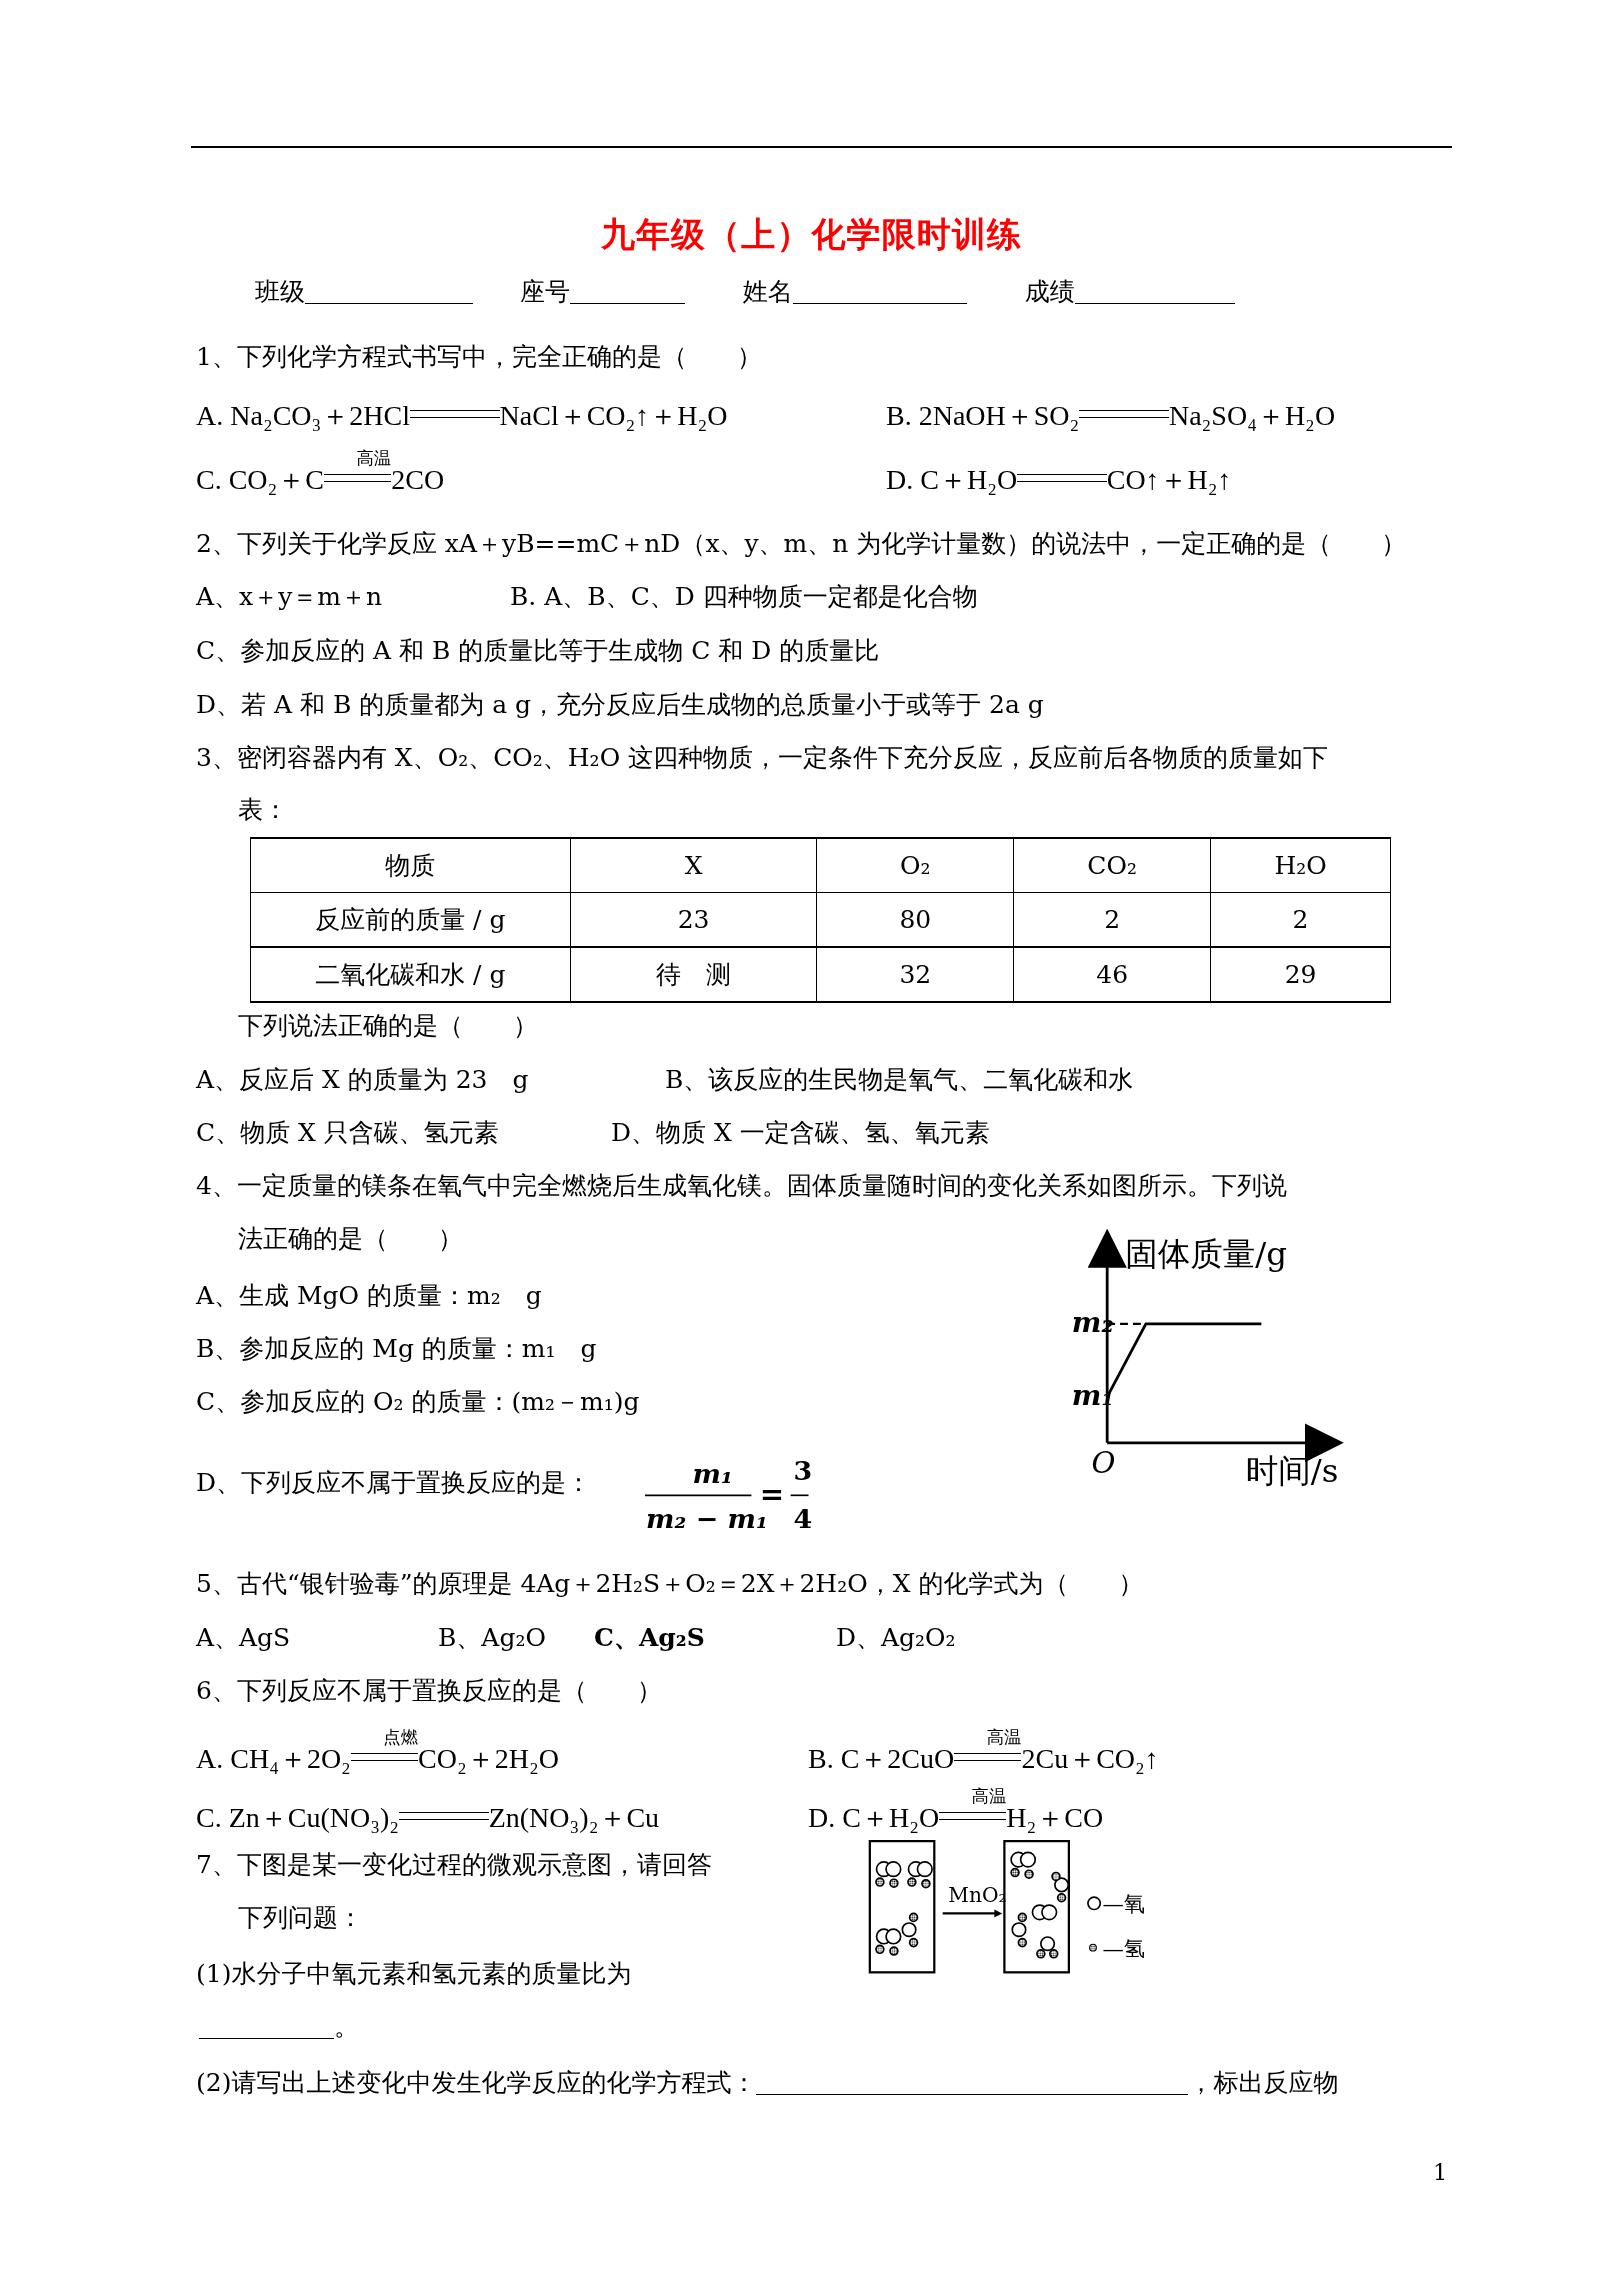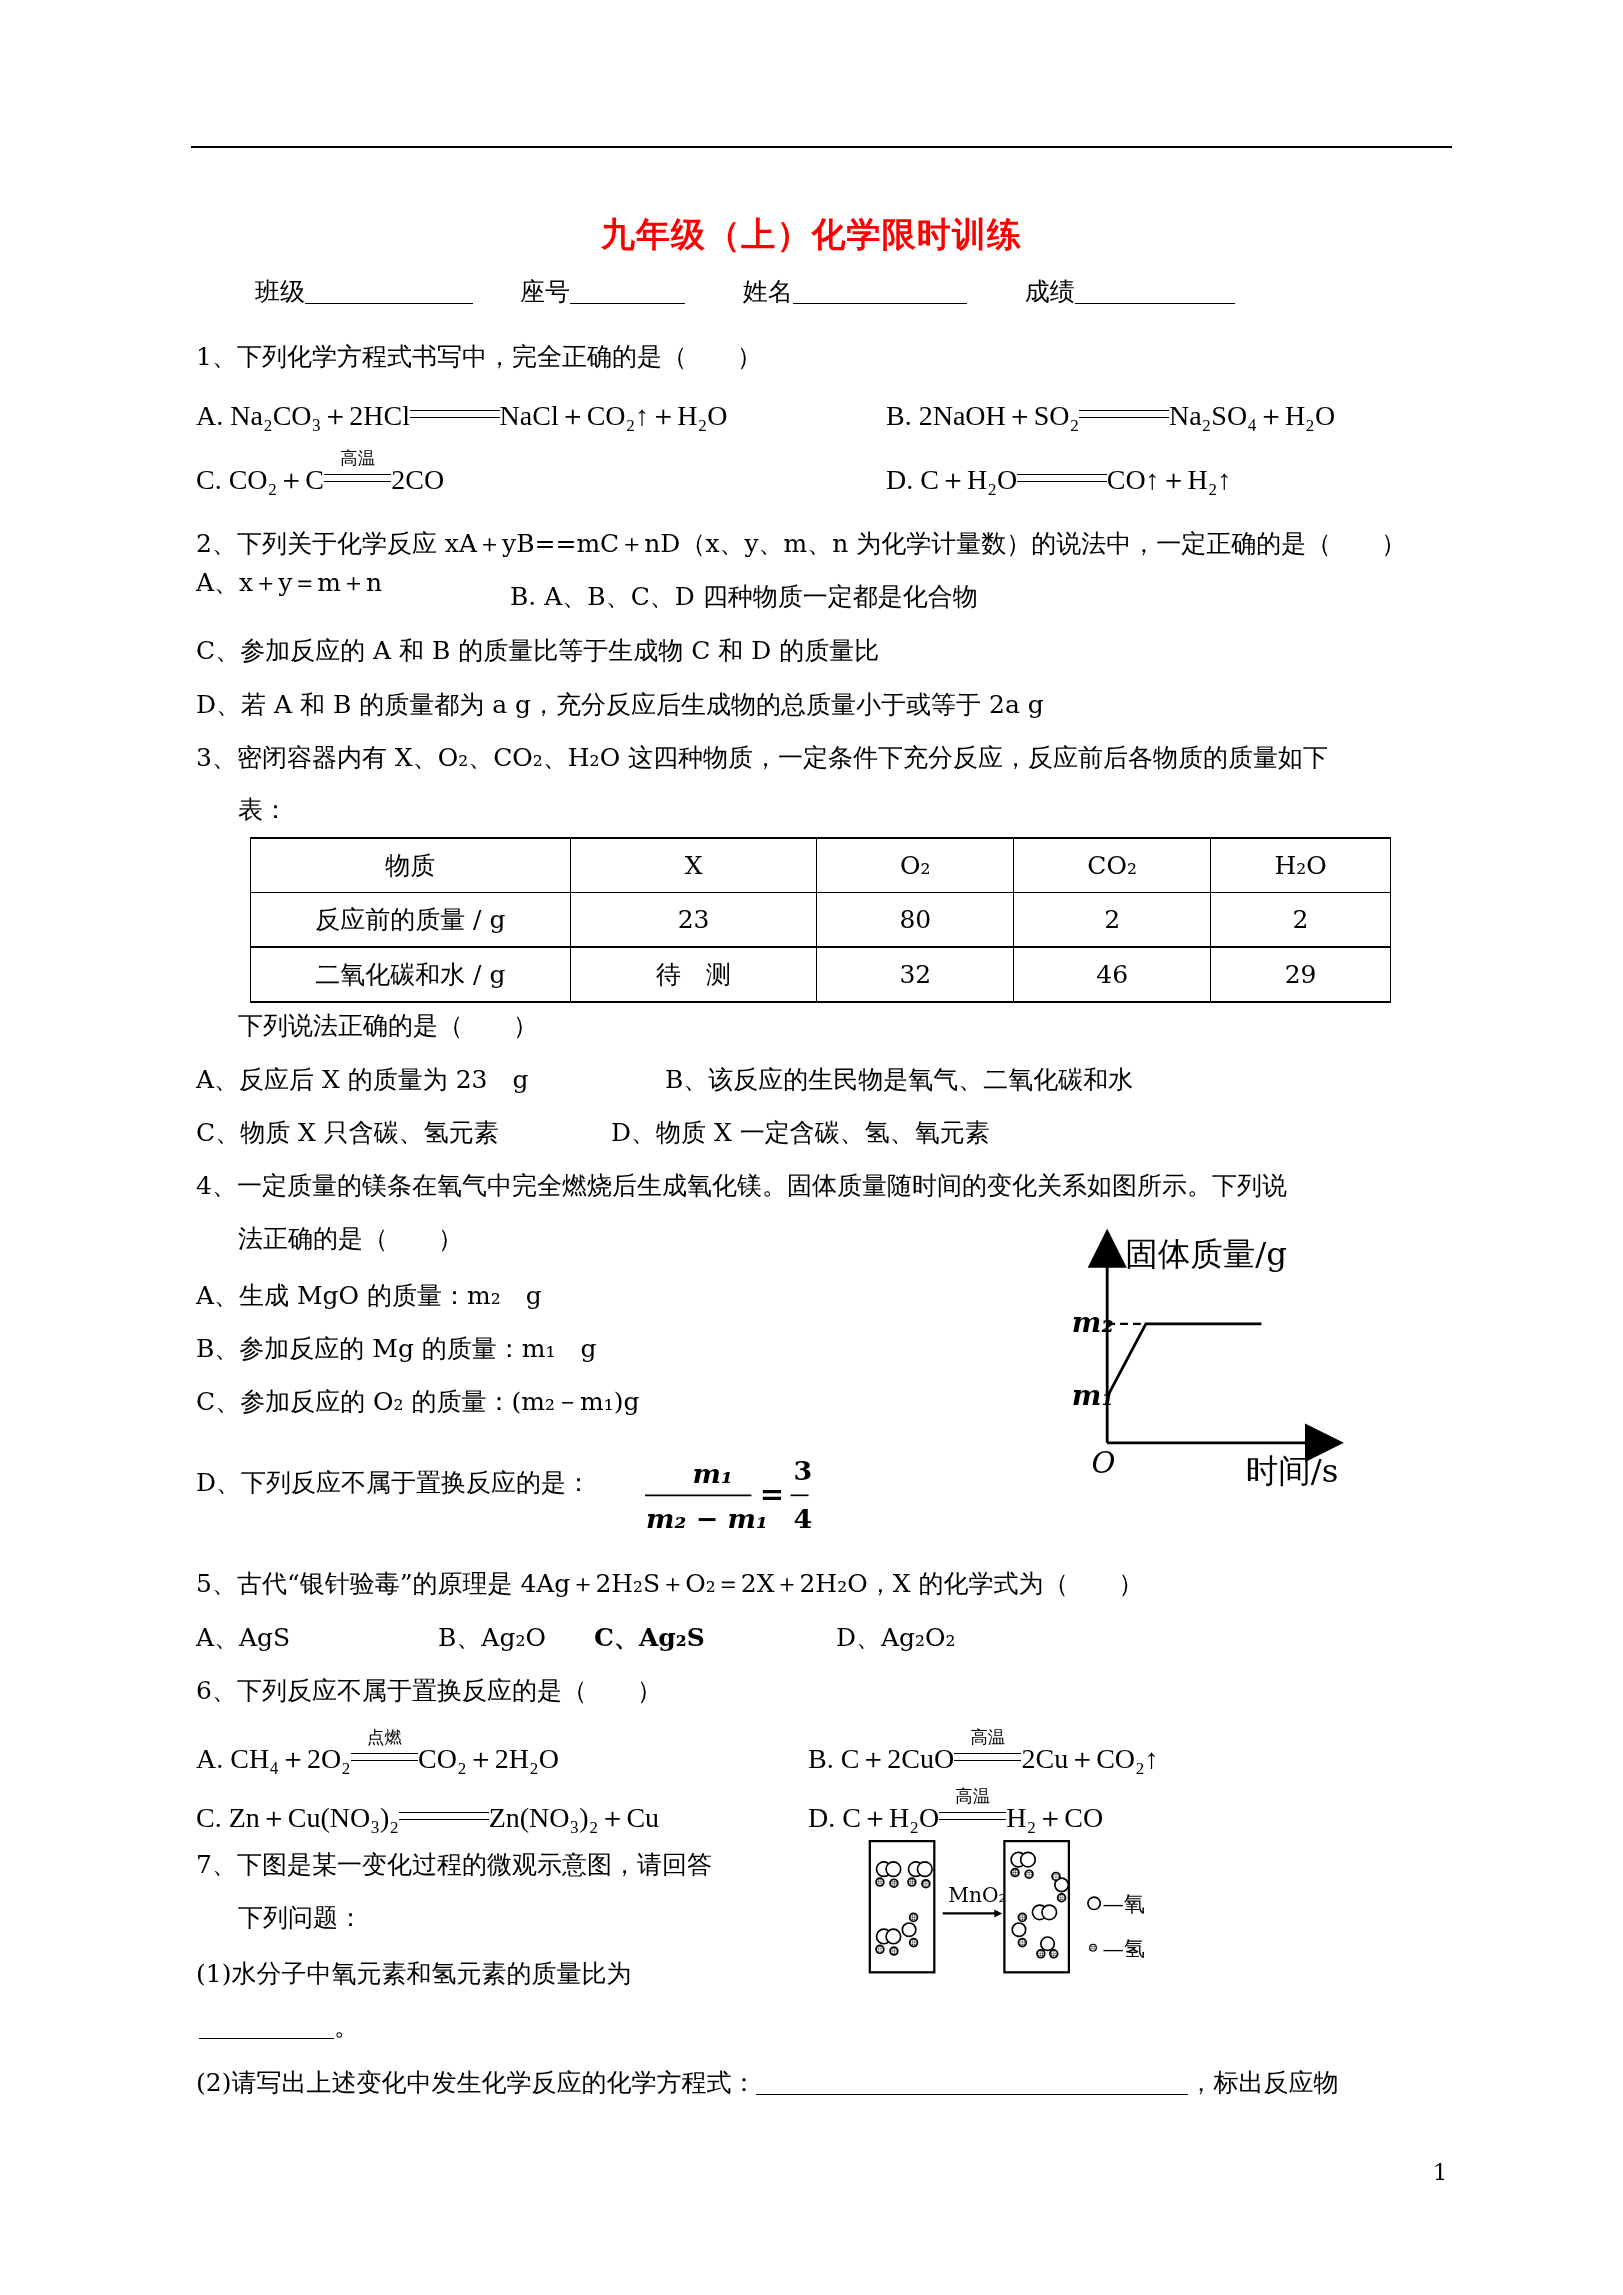--- a/index.html
+++ b/index.html
@@ -9,21 +9,21 @@
     color: #000;
   }
   .rule { position: absolute; left: 191px; top: 146px; width: 1261px; height: 2.2px; background: #000; }
   .title { position: absolute; left: 0; width: 1623px; top: 212px; text-align: center;
     font-size: 34px; letter-spacing: 1.1px; font-weight: bold; }
   .line { position: absolute; left: 196px; font-size: 25px; white-space: nowrap; line-height: 1.1; }
   .indent { left: 238px; }
   .col2 { position: absolute; font-size: 25px; white-space: nowrap; line-height: 1.1; }
   .eq { font-family: "Liberation Serif", "DejaVu Serif", serif; font-size: 28px; }
   .blank { display: inline-block; border-bottom: 1.1px solid #000; height: 1em; vertical-align: -0.15em; }
-  .cond { display: inline-block; position: relative; text-align: center; vertical-align: baseline; }
+  .cond { display: inline-block; position: relative; text-align: right; vertical-align: baseline; }
   .cond .over { position: absolute; left: 0; right: 0; top: -0.9em; font-size: 0.62em; font-family: "DejaVu Sans", sans-serif; }
   .dbl { display: inline-block; width: 3.2em; height: 0.2em; border-top: 1.7px solid #000; border-bottom: 1.7px solid #000; vertical-align: 0.25em; }
   .dbl.short { width: 2.4em; }
   table.data { position: absolute; left: 250px; top: 837px; width: 1141px; border-collapse: collapse;
     font-size: 25px; }
   table.data td { border: 1.1px solid #000; height: 53px; text-align: center; padding: 0; }
   table.data tr:first-child td { border-top-width: 2.2px; }
   table.data tr:last-child td { border-bottom-width: 2.8px; }
   table.data tr:nth-child(2) td { border-bottom-width: 2.8px; }
   .frac { position: absolute; left: 645px; top: 1455px; width: 168px; height: 84px; font-family: "Liberation Serif", serif; font-style: italic; }
@@ -59,21 +59,21 @@
 <div class="line eq" style="top:465px;">
   <span>C.</span>
   <span>CO₂＋C</span><span class="cond"><span class="over">高温</span><span class="dbl short"></span></span><span>2CO</span>
 </div>
 <div class="col2 eq" style="left:886px; top:465px;">
   <span>D.</span>
   <span>C＋H₂O</span><span class="dbl"></span><span>CO↑＋H₂↑</span>
 </div>
 
 <div class="line" style="top:530px;">2、下列关于化学反应 xA＋yB==mC＋nD（x、y、m、n 为化学计量数）的说法中，一定正确的是（　　）</div>
-<div class="line" style="top:569px;">A、x＋y＝m＋n</div>
+<div class="line" style="top:583px;">A、x＋y＝m＋n</div>
 <div class="col2" style="left:510px; top:583px;">B. A、B、C、D 四种物质一定都是化合物</div>
 <div class="line" style="top:637px;">C、参加反应的 A 和 B 的质量比等于生成物 C 和 D 的质量比</div>
 <div class="line" style="top:691px;">D、若 A 和 B 的质量都为 a g，充分反应后生成物的总质量小于或等于 2a g</div>
 
 <div class="line" style="top:744px;">3、密闭容器内有 X、O₂、CO₂、H₂O 这四种物质，一定条件下充分反应，反应前后各物质的质量如下</div>
 <div class="line indent" style="top:796px;">表：</div>
 
 <table class="data">
   <colgroup>
       <col style="width:320px">

